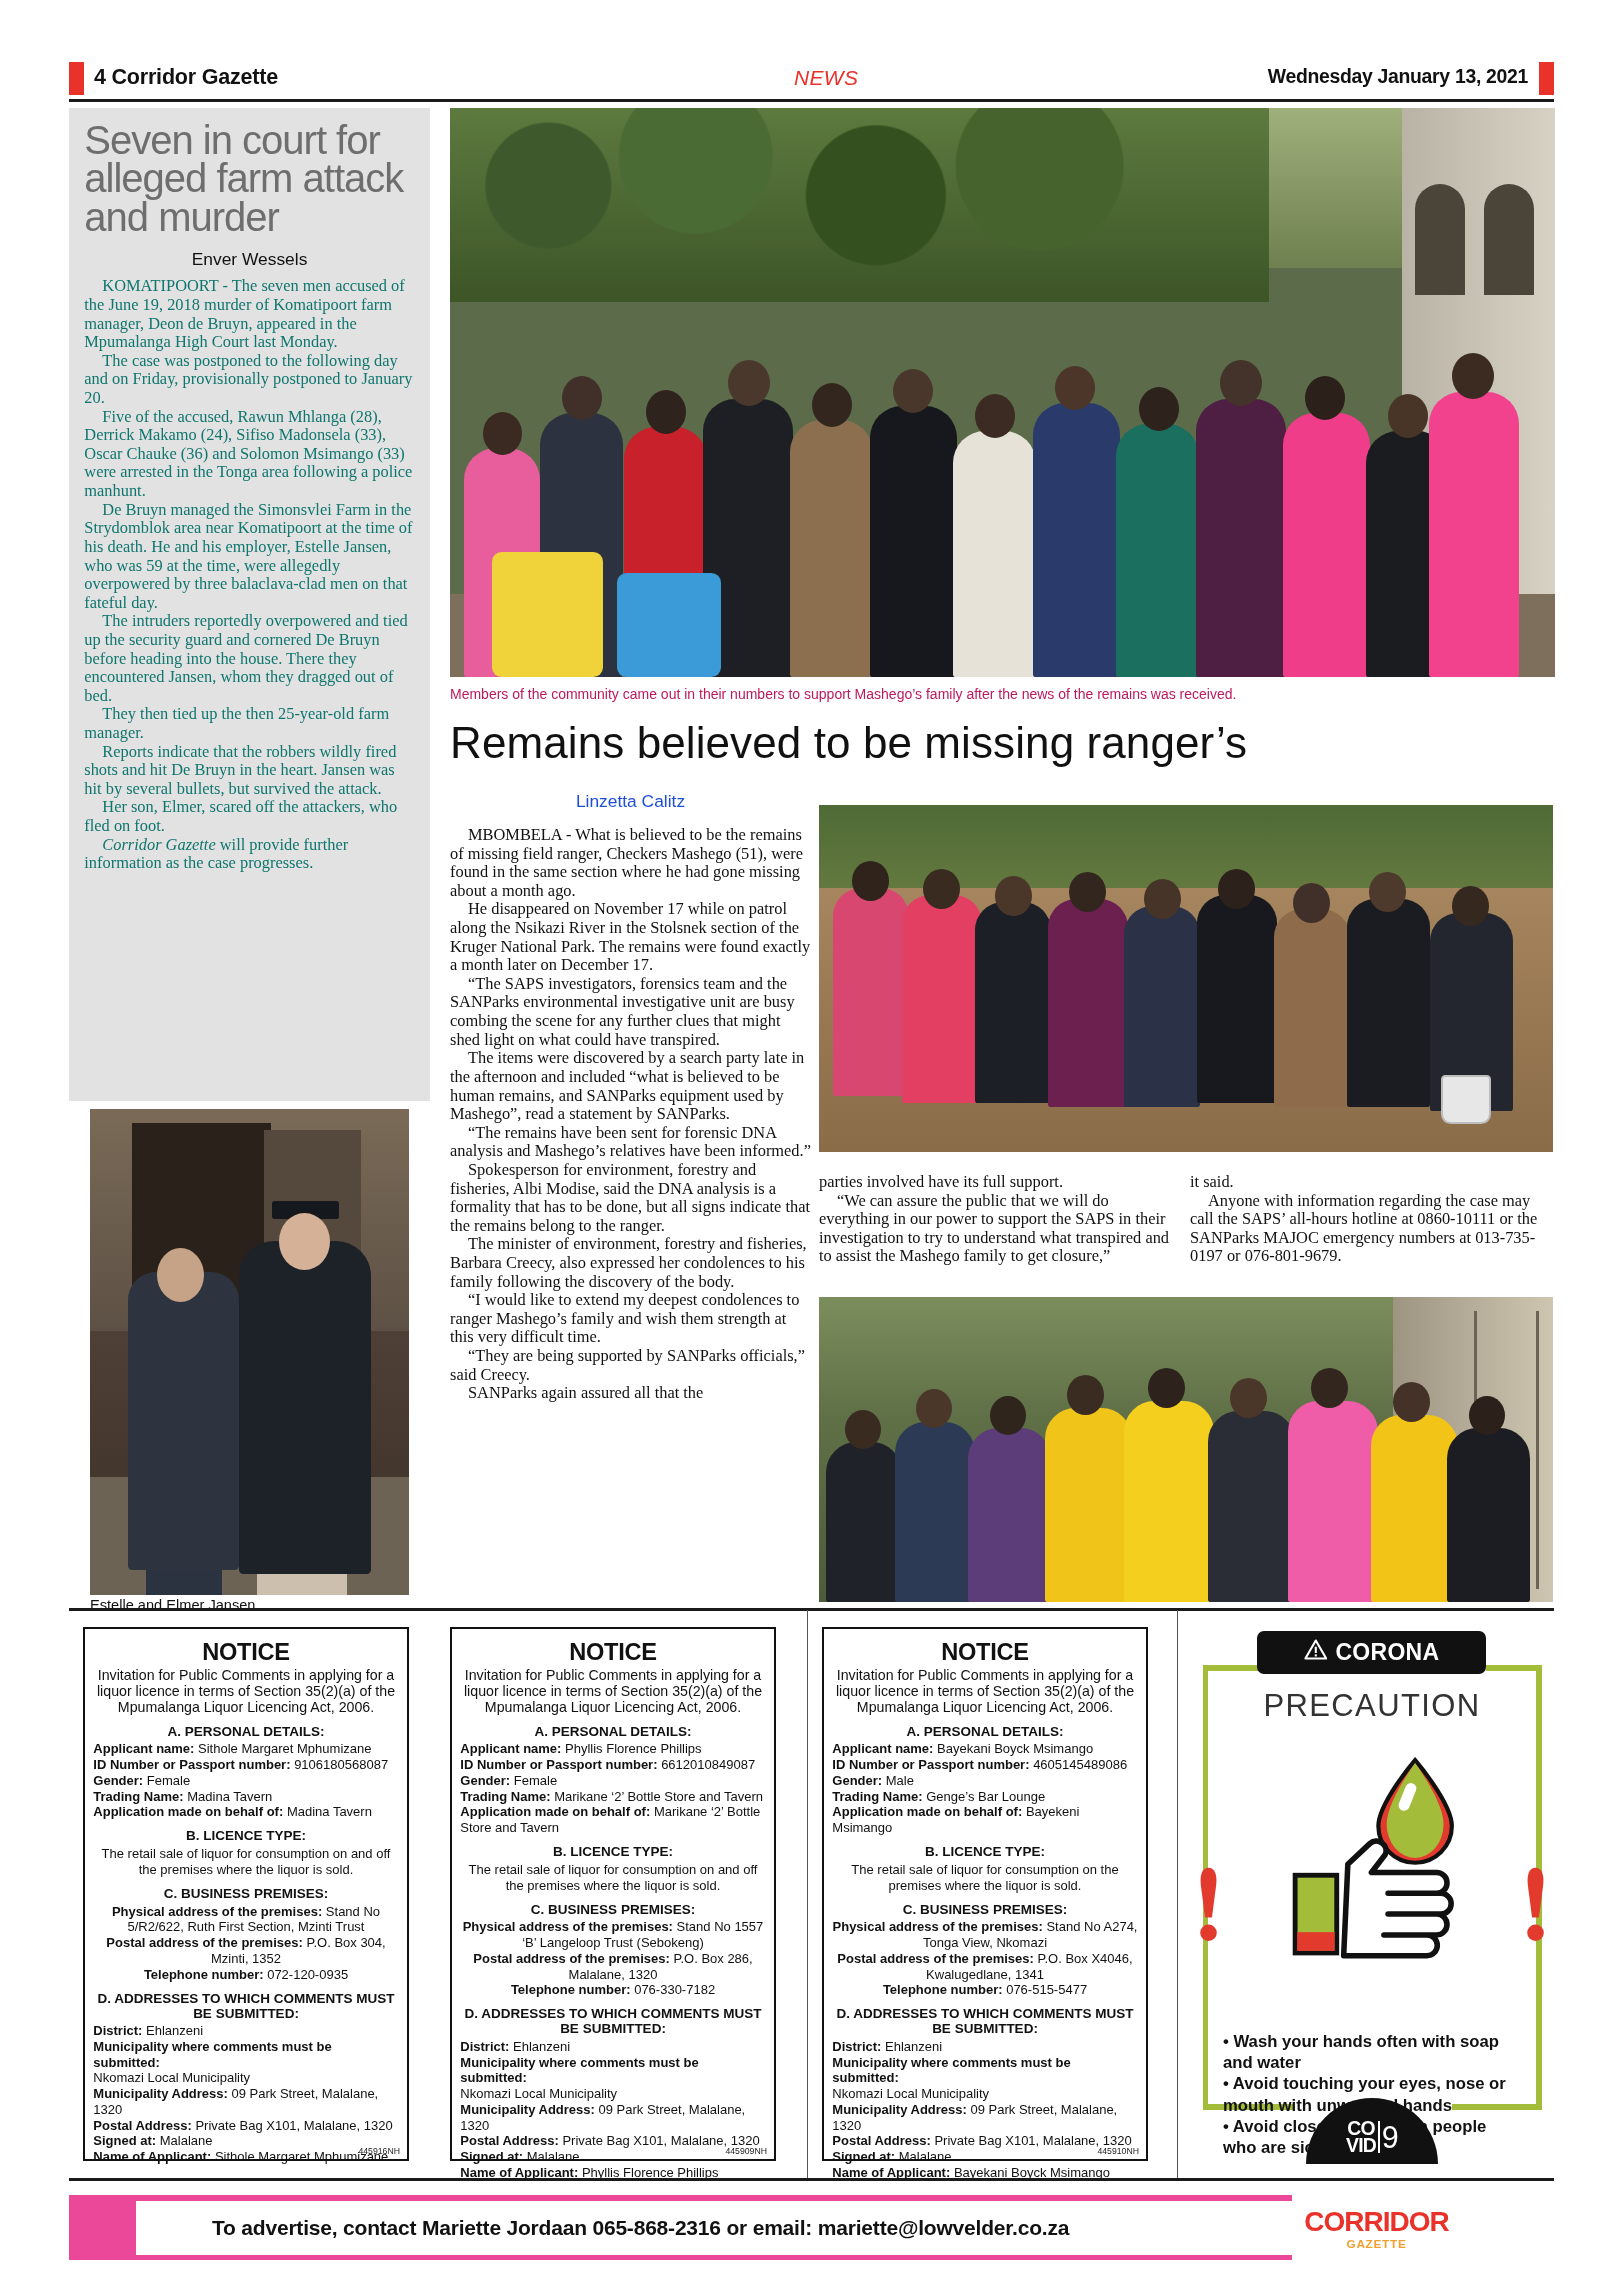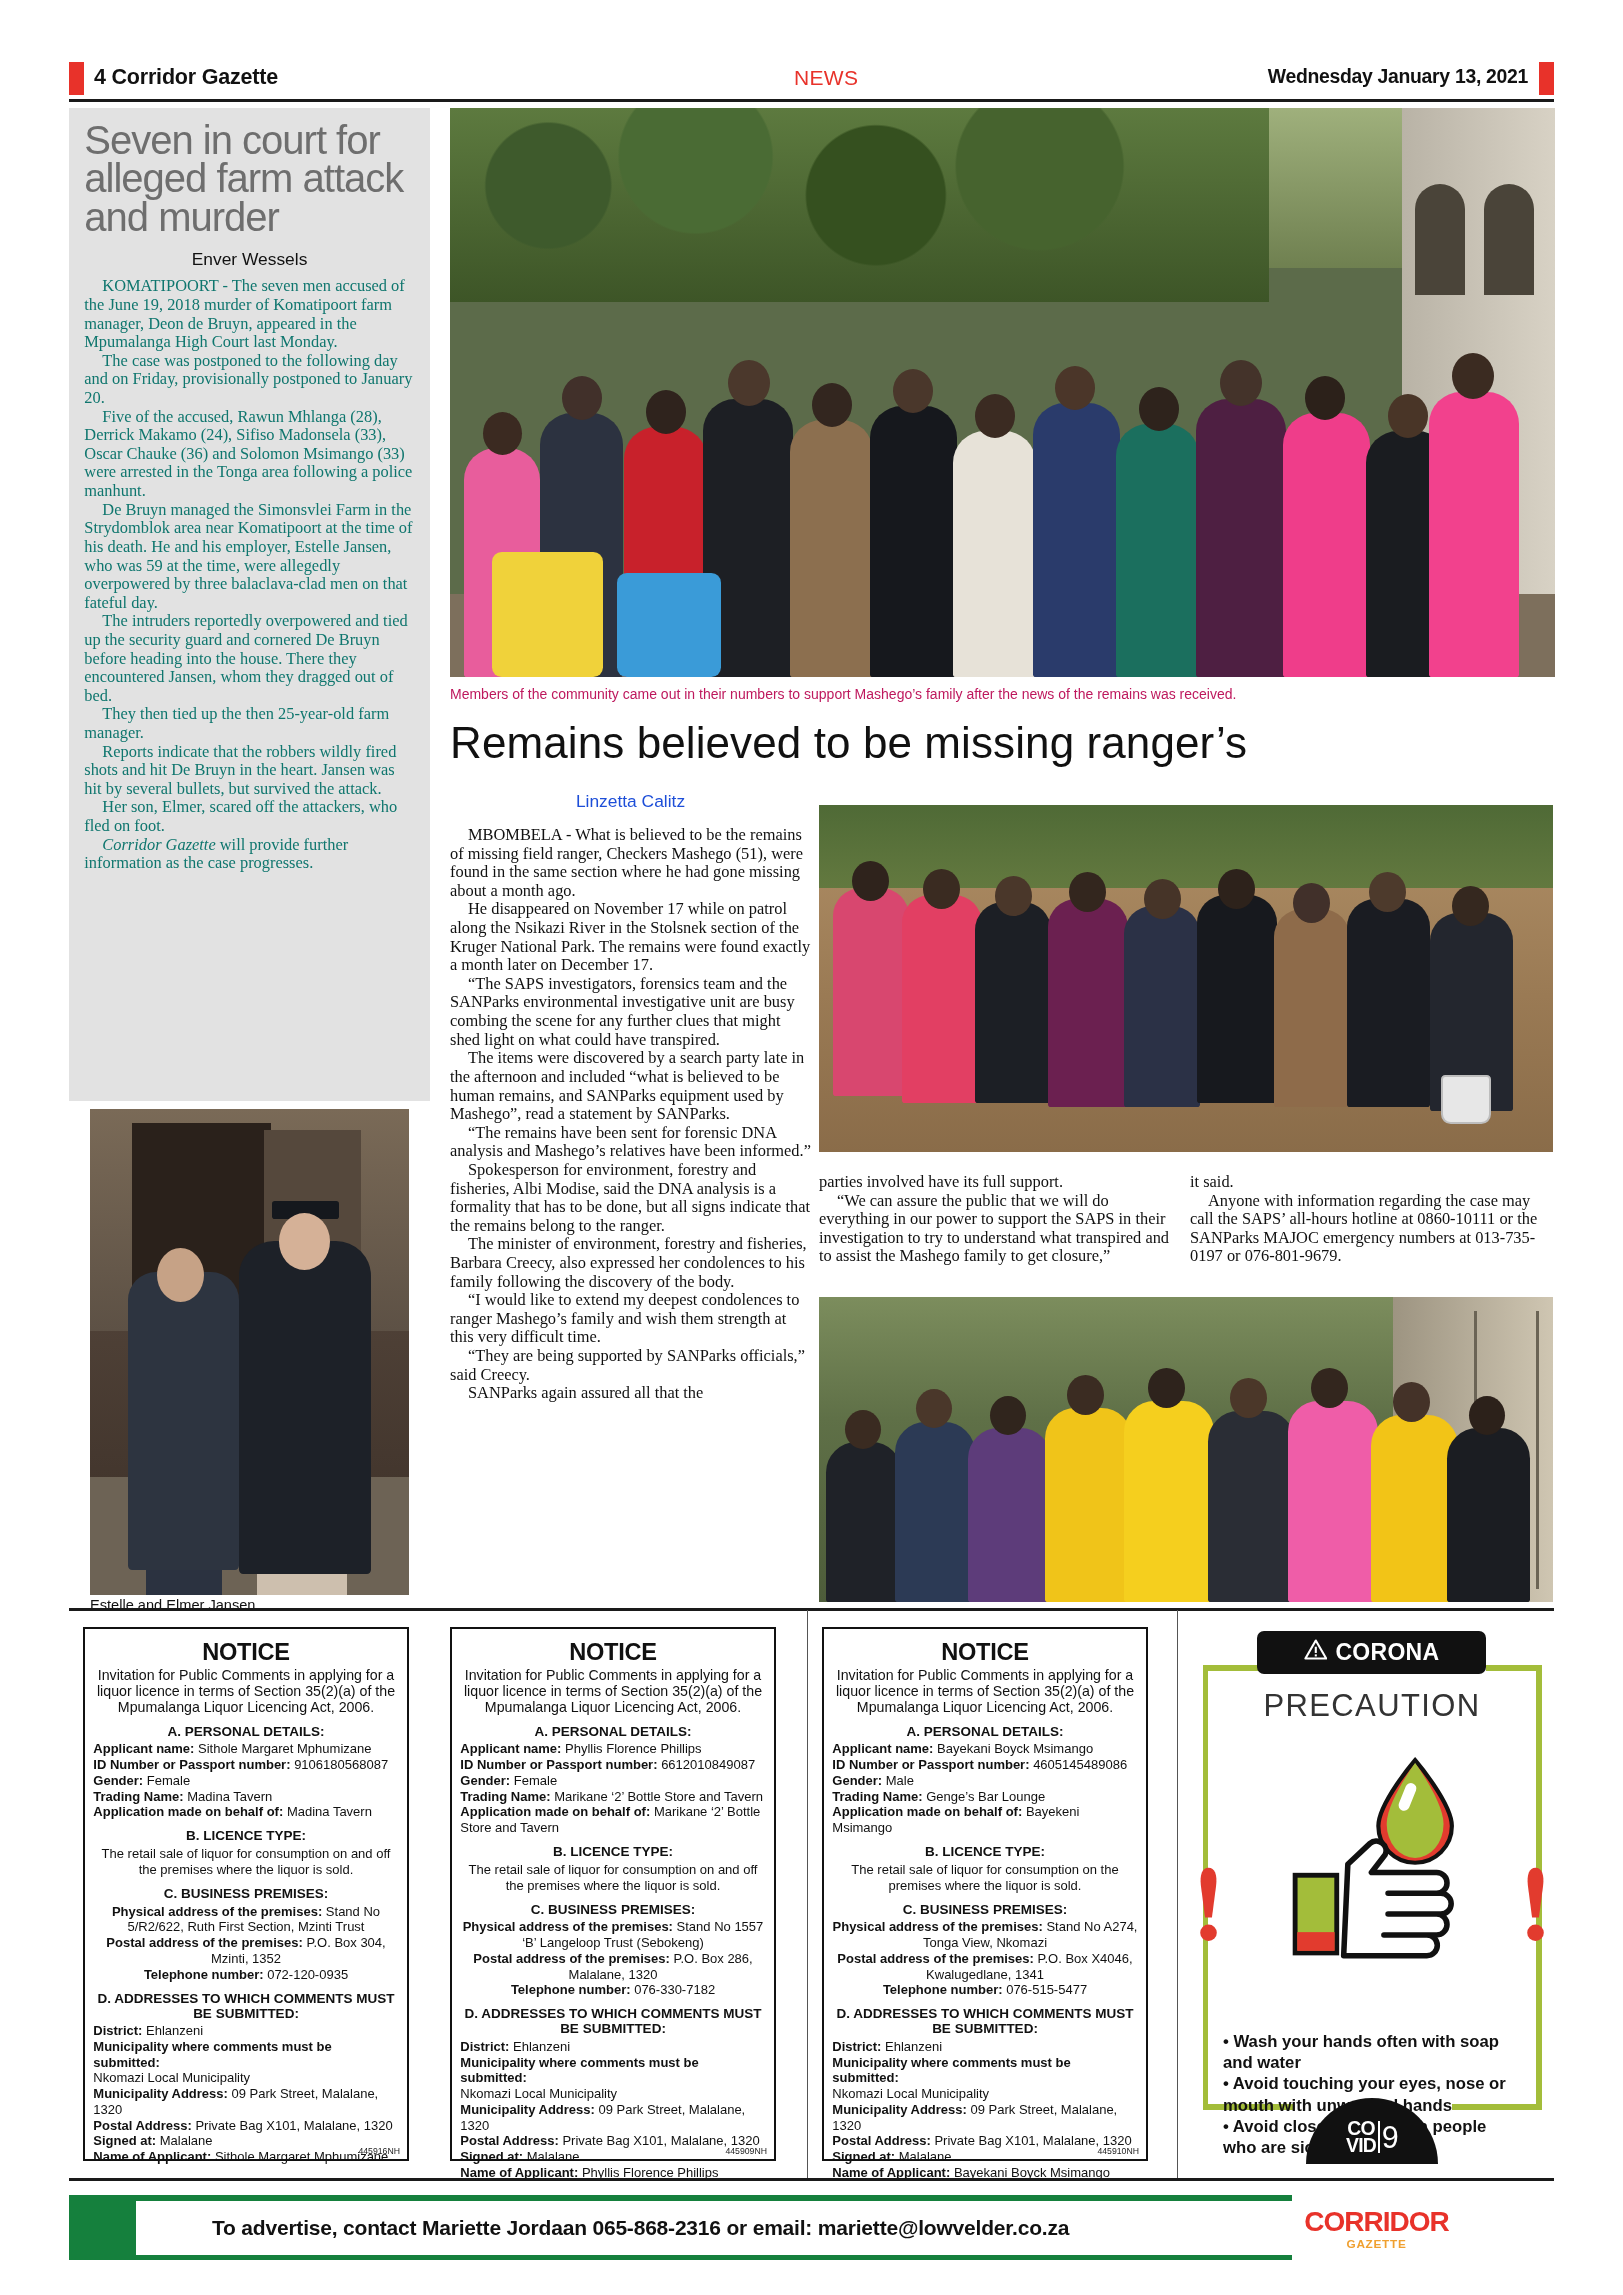--- a/index.html
+++ b/index.html
@@ -28,21 +28,21 @@
     position:absolute; right:0; top:0; width:15.3px; height:33px; background:#e8322a;
   }
   .mh-title {
     position:absolute; left:25px; top:2.8px;
     font-family:"Liberation Sans", sans-serif; font-weight:bold;
     font-size:21.5px; letter-spacing:-0.2px; color:#111;
   }
   .mh-section {
     position:absolute; left:725px; top:4.2px;
     font-family:"Liberation Sans", sans-serif; font-weight:normal;
-    font-size:21px; color:#e8322a; letter-spacing:0.3px;
+    font-size:21px; color:#e8322a; letter-spacing:0.3px;font-style:italic;
   }
   .mh-date {
     position:absolute; right:26px; top:2.8px;
     font-family:"Liberation Sans", sans-serif; font-weight:bold;
     font-size:19.4px; color:#111; letter-spacing:-0.3px;
   }
   .mh-rule {
     position:absolute; left:69px; top:99px; width:1485px; height:2.8px; background:#1a1a1a;
   }
 
@@ -237,21 +237,21 @@
   }
   .cor-logo .txt {
     font-family:"Liberation Sans", sans-serif; font-weight:bold;
     color:#fff; font-size:19.4px; line-height:0.92; letter-spacing:-0.7px;
     display:flex; align-items:center; gap:2.1px; margin-top:9.7px;
   }
 
   
   .adbar {
     position:absolute; left:69px; top:2195px; width:1223px; height:65px;
-    background:#15803d;
+    background:#ec4899;
     display:flex; align-items:center;
   }
   .adbar-inner {
     position:absolute; left:67px; top:5.6px; width:1352px; height:54px;
     background:#fff; display:flex; align-items:center; justify-content:flex-start;
   }
   .adbar-text {
     font-family:"Liberation Sans", sans-serif; font-weight:bold; font-size:21px;
     color:#111; margin-left:76px; letter-spacing:-0.2px;
   }

